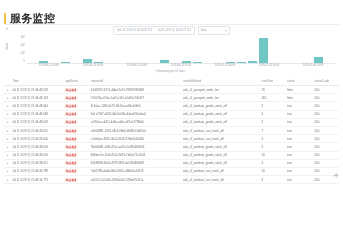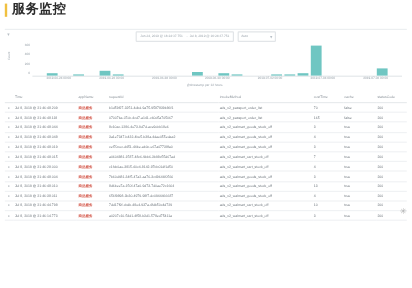--- a/index.html
+++ b/index.html
@@ -6,21 +6,21 @@
   body{
     width:343px;height:190px;overflow:hidden;
     background:#ffffff;
     font-family:"Liberation Sans","DejaVu Sans",sans-serif;
     color:#333;
   }
   .page{position:relative;width:343px;height:190px;background:#fff;}
 
   
   .header{
-    display:flex;align-items:flex-start;
+    display:flex;align-items:flex-end;
     height:21px;padding:3px 0 0 4px;
     background:#fff;
   }
   .title-bar{
     width:2px;height:11px;background:#f0c040;margin-right:4px;flex:none;
   }
   .page-title{
     font-size:11px;font-weight:bold;color:#2b2b2b;letter-spacing:.3px;
     line-height:11px;
   }

